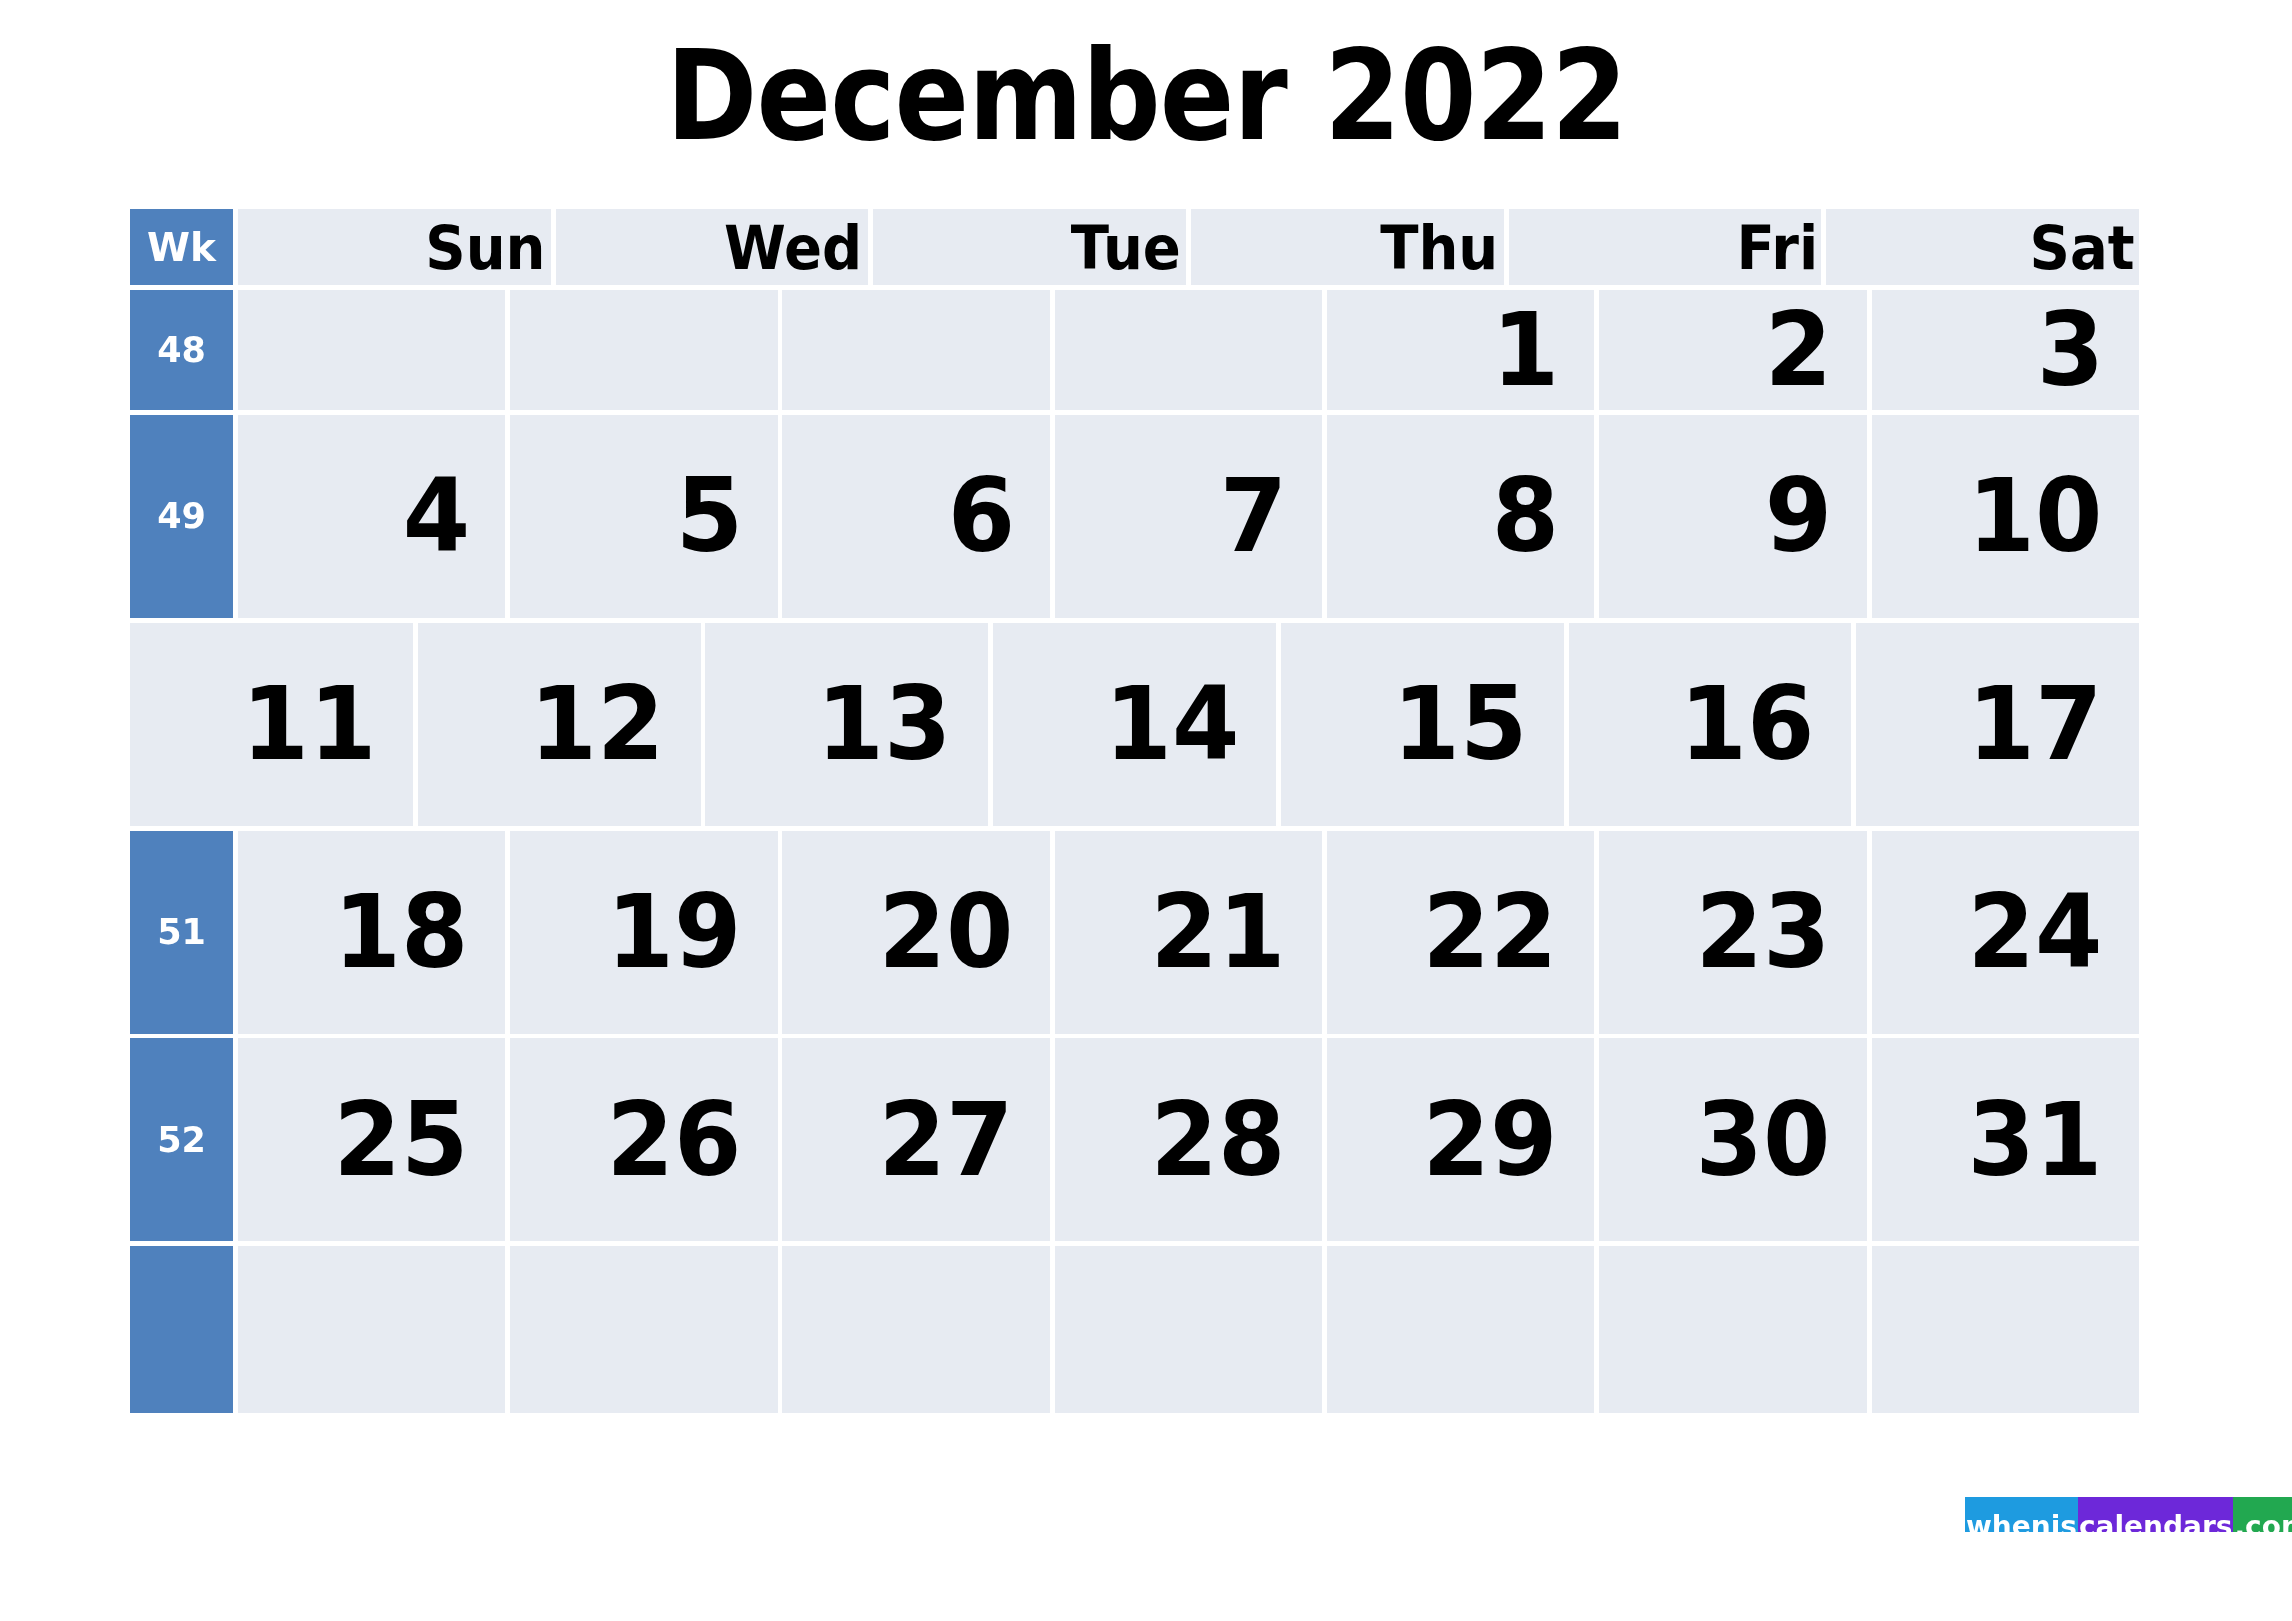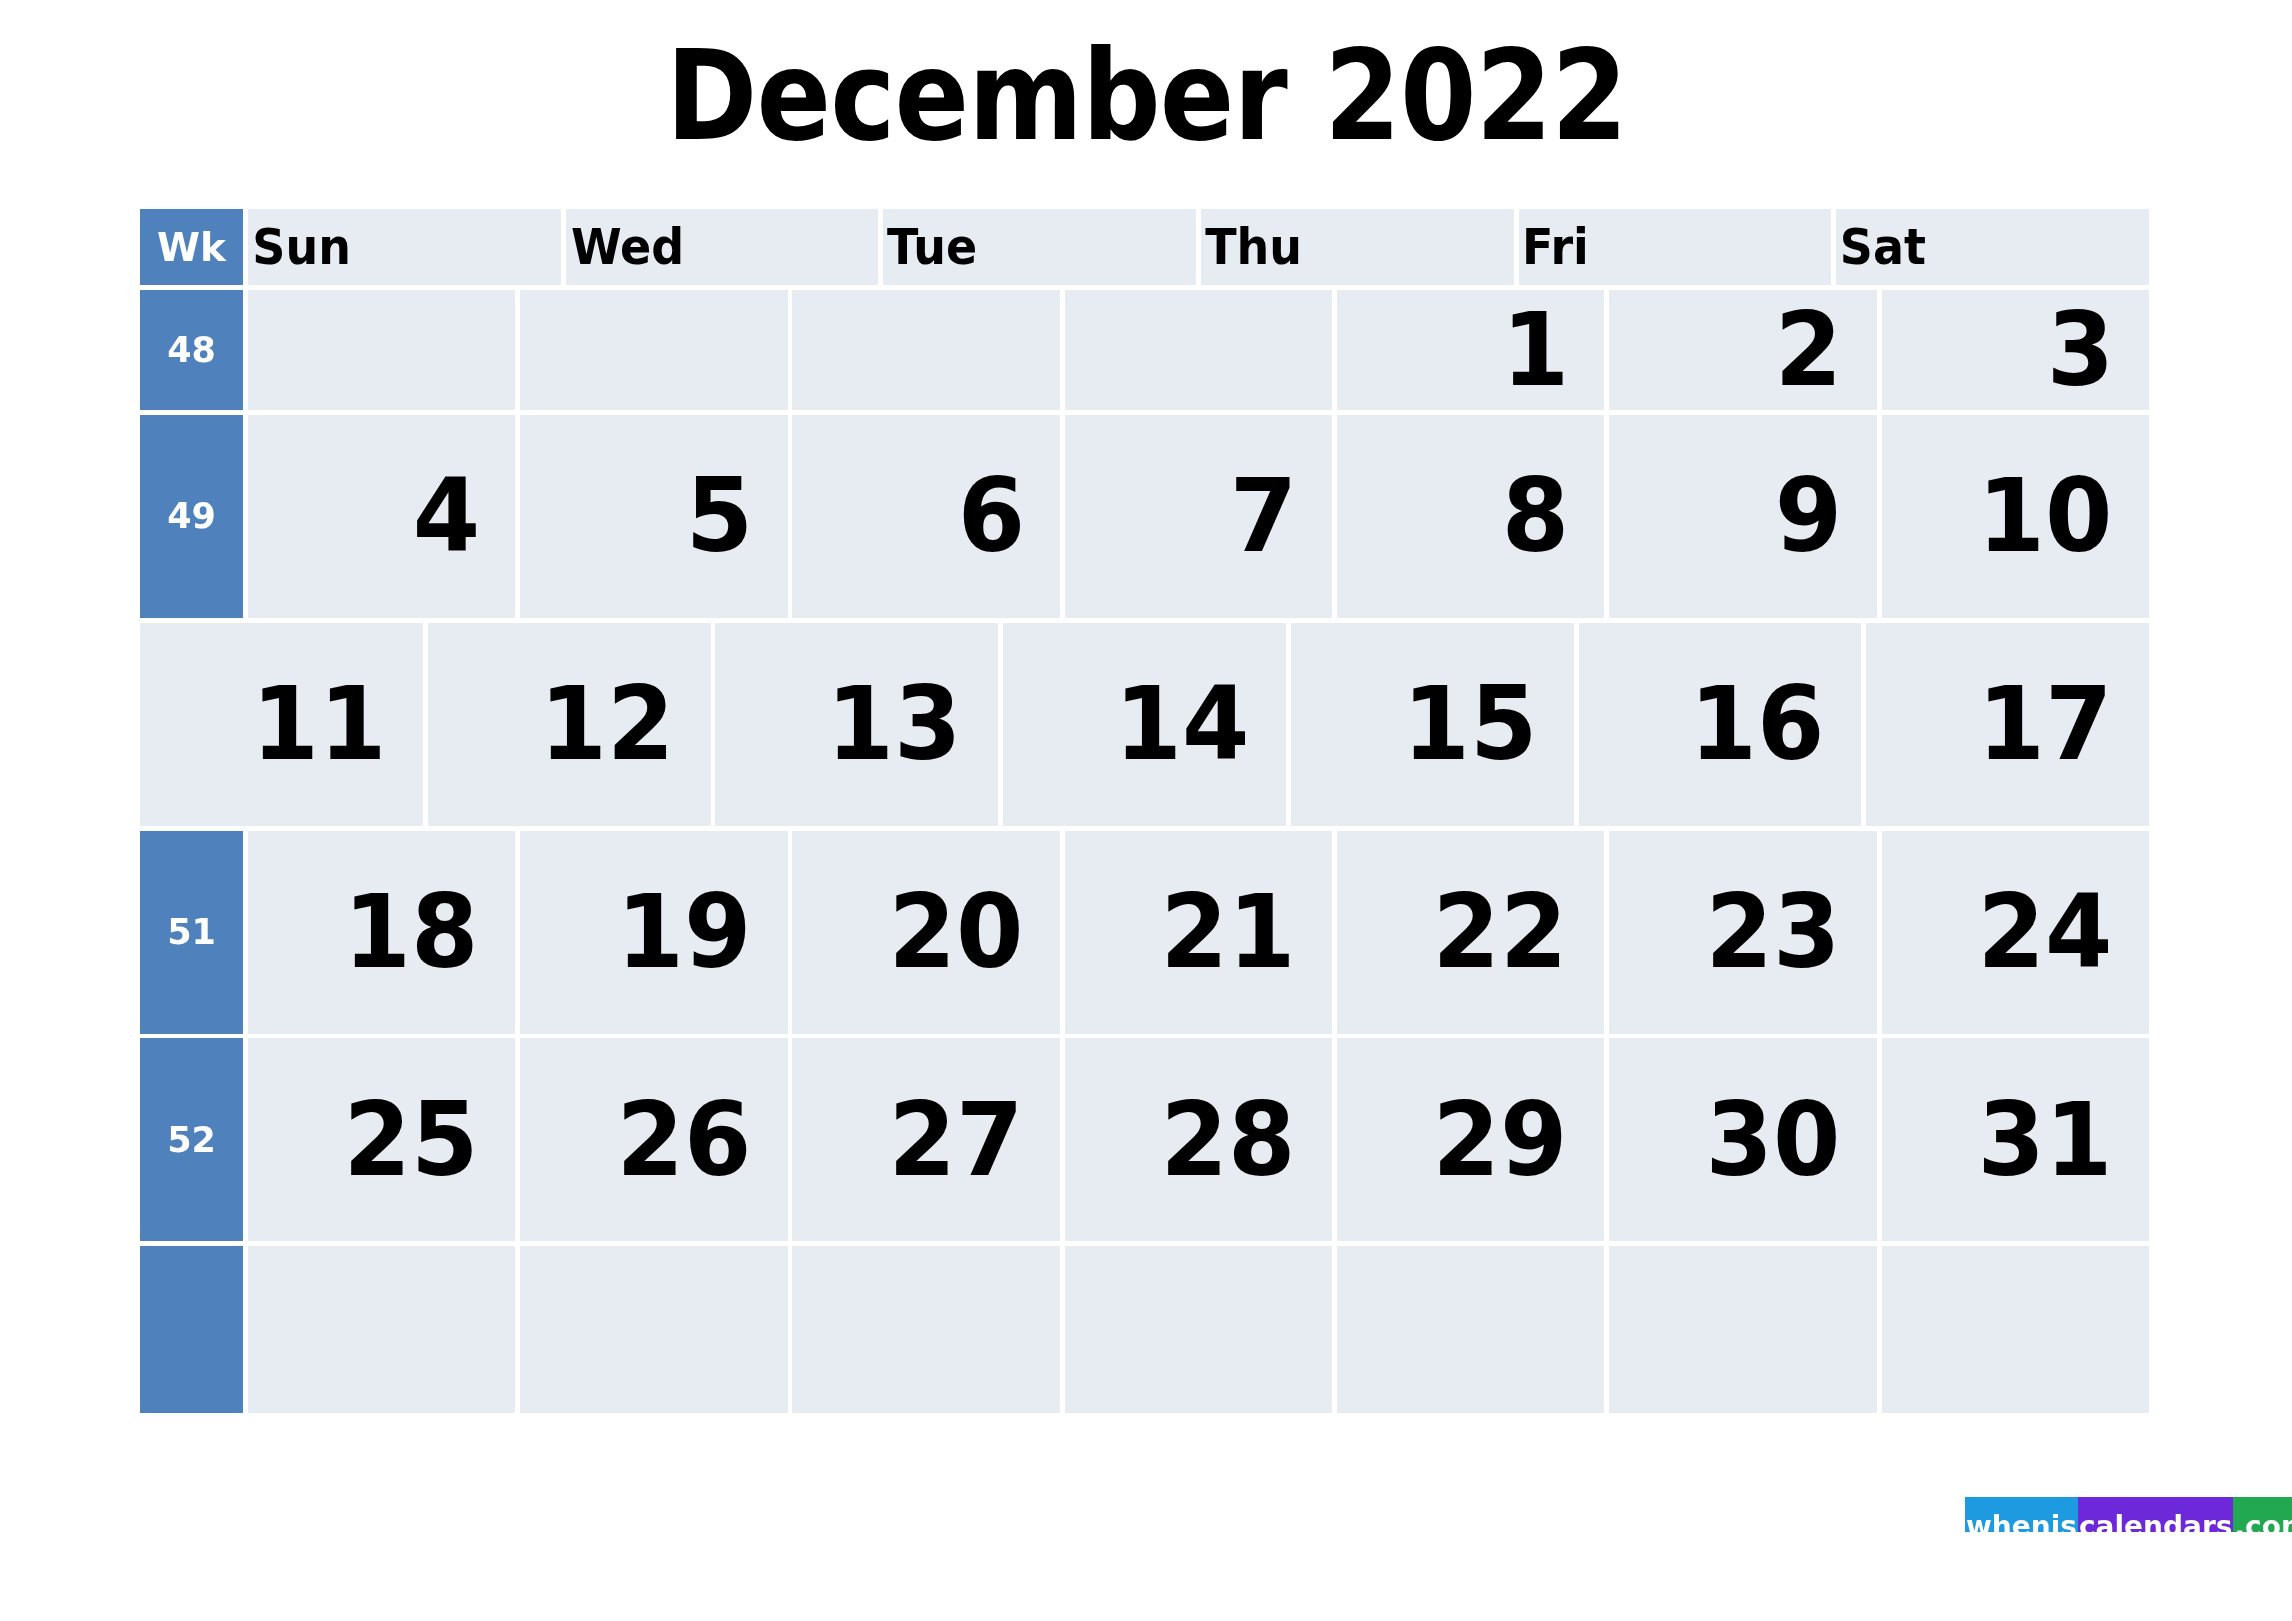--- a/index.html
+++ b/index.html
@@ -35,21 +35,21 @@
     letter-spacing: -1px;
     color: #000000;
     transform: scaleX(0.88);
     transform-origin: center top;
     white-space: nowrap;
   }
 
   
   .calendar {
     position: absolute;
-    left: 140px;
+    left: 130px;
     top: 209px;
     width: 2009px;
     display: flex;
     flex-direction: column;
     gap: 4.9px;
   }
 
   .row {
     display: flex;
     gap: 4.9px;
@@ -76,24 +76,24 @@
     flex: 1 1 0;
     background: #e7ebf2;
     box-sizing: border-box;
   }
 
   
   .row.header { height: 76px; }
   .row.header .day-cell {
     display: flex;
     align-items: center;
-    justify-content: flex-start;
-    font-family: "DejaVu Sans", sans-serif;
-    font-weight: 700;
-    font-size: 50px;
+    justify-content: flex-end;
+    font-family: "DejaVu Sans", sans-serif;
+    font-weight: 700;
+    font-size: 61px;
     color: #000000;
     transform: none;
   }
   .row.header .day-cell span {
     display: inline-block;
     transform: scaleX(0.92);
   }
 
   
   .row.week { height: 203px; }

